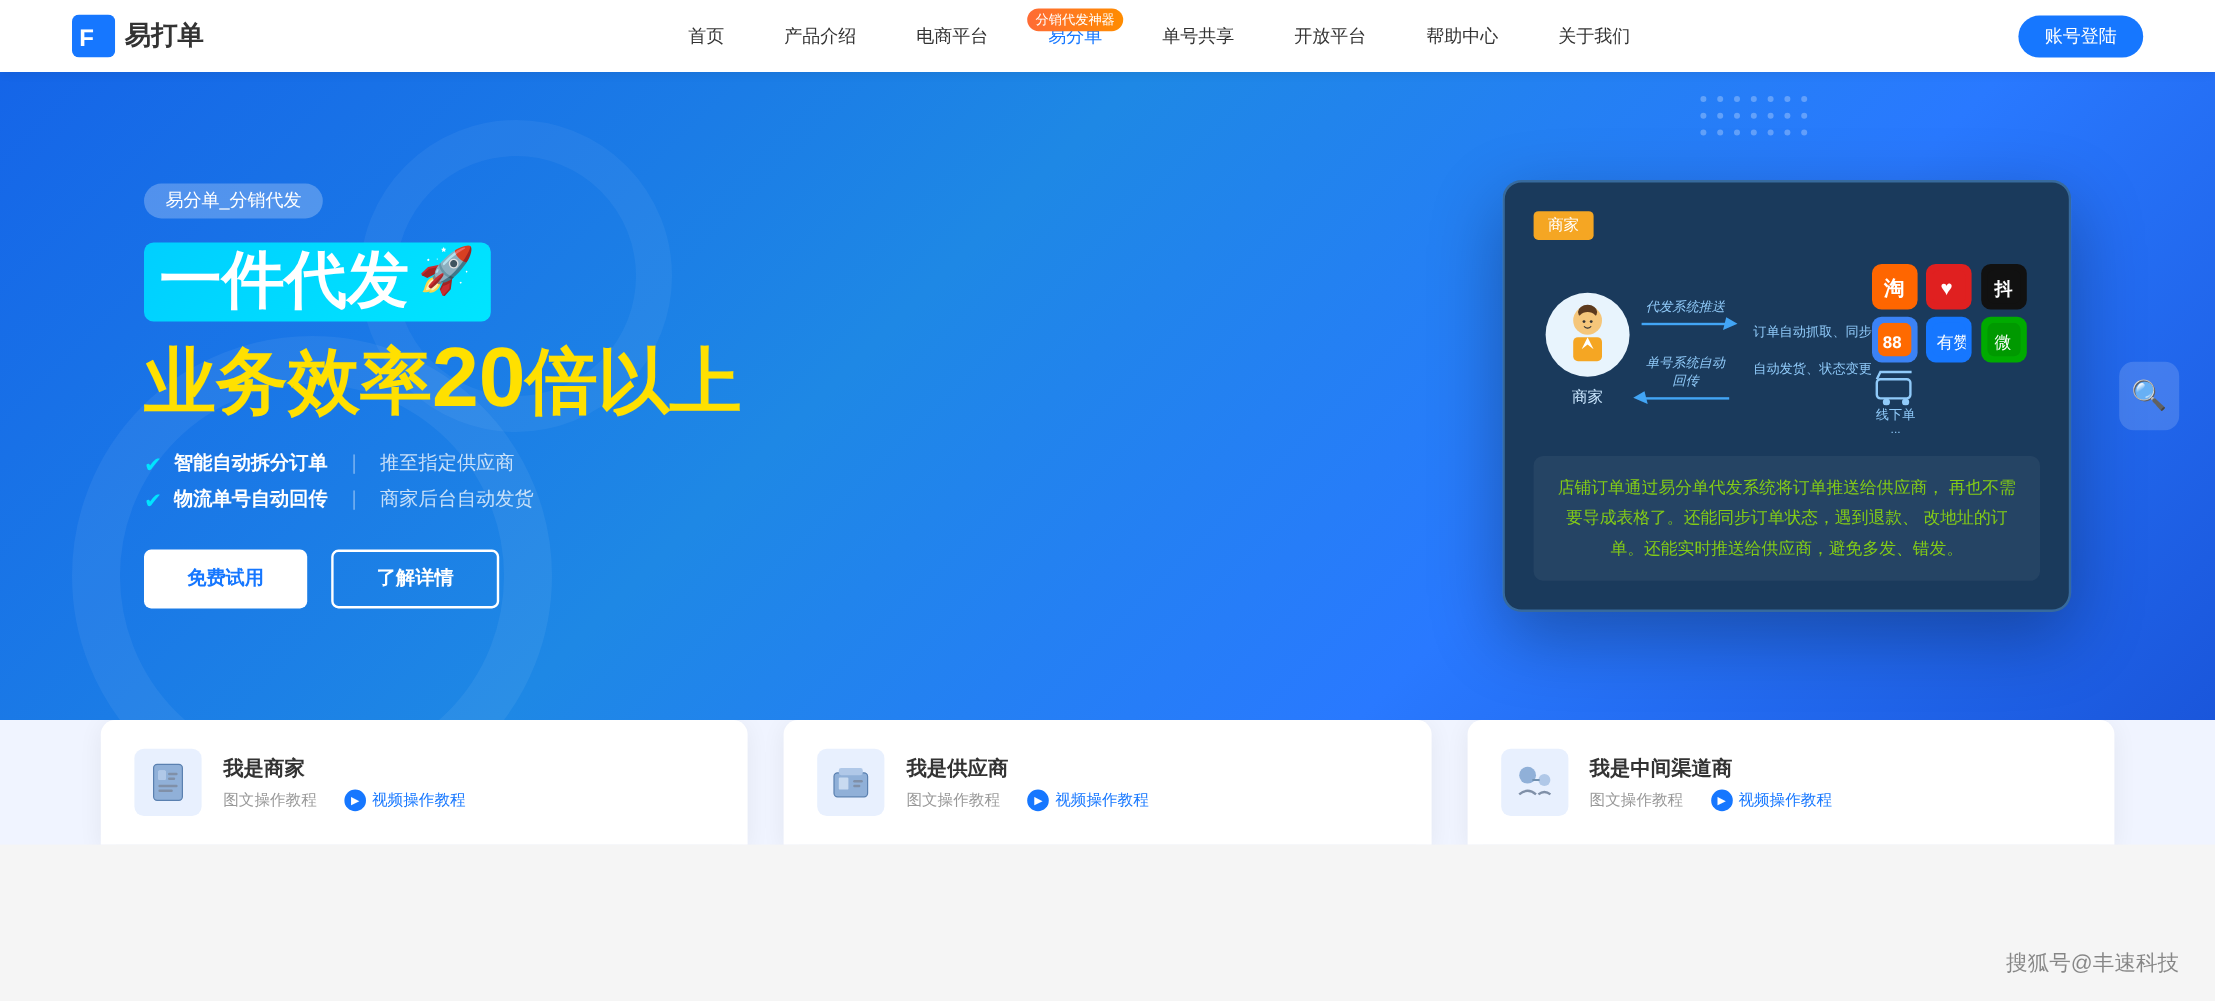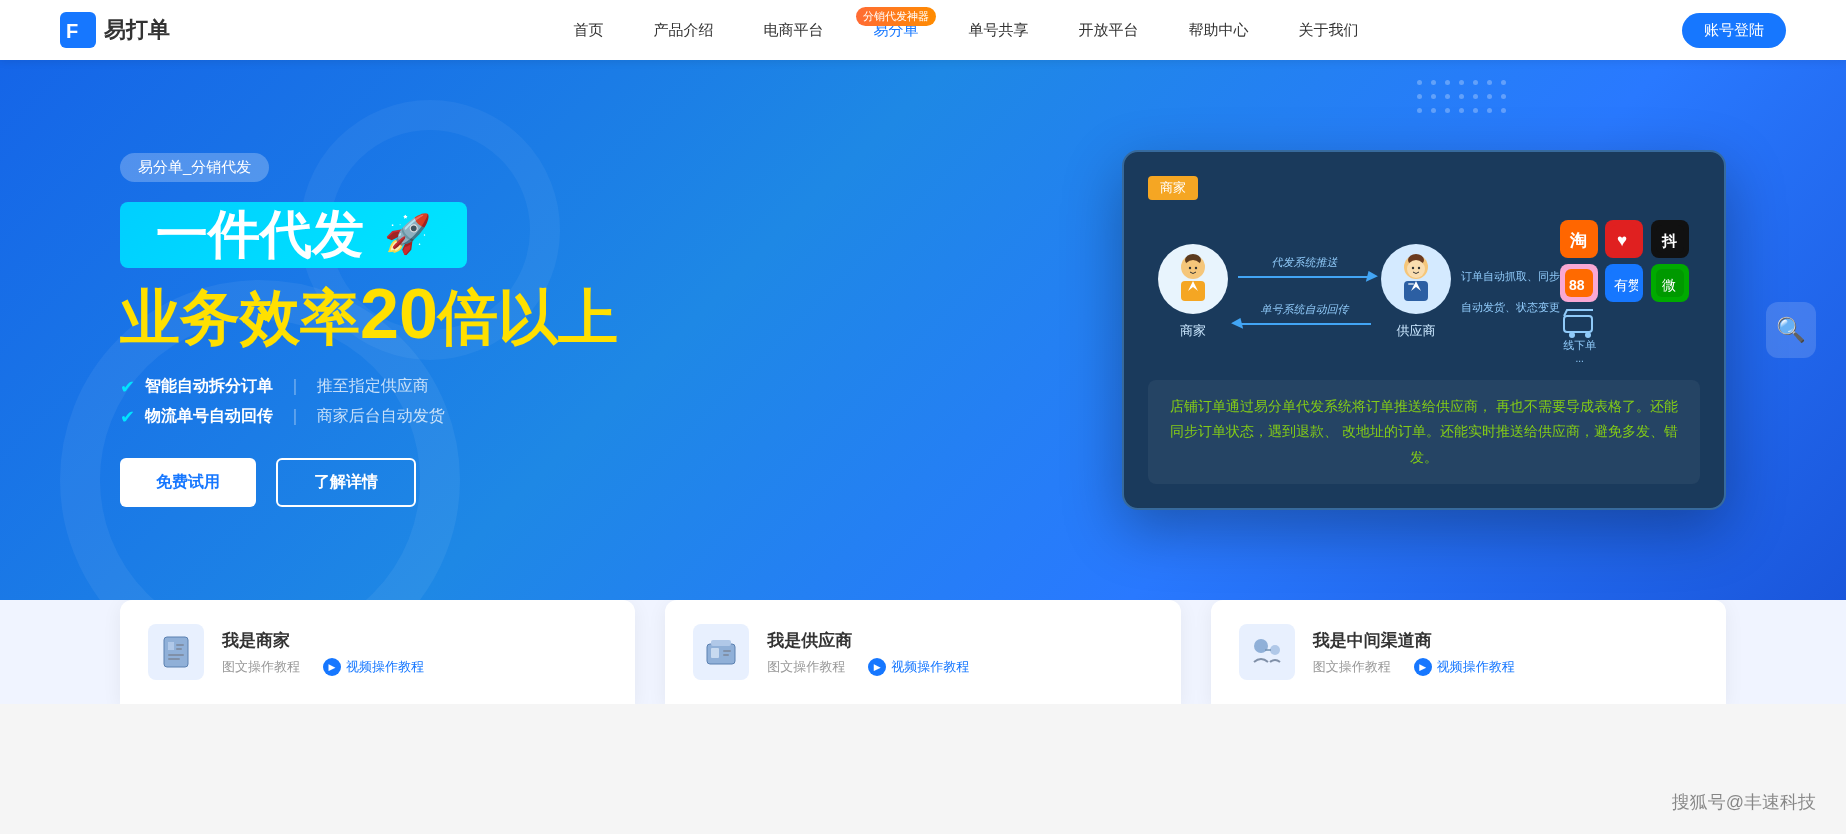--- a/index.html
+++ b/index.html
@@ -120,27 +120,26 @@
       font-weight: 900;
       color: #fff;
       line-height: 1.1;
       display: flex;
       align-items: center;
       gap: 16px;
     }
     .hero-highlight {
       background: linear-gradient(135deg, #00cfff, #00e5ff);
       color: #fff;
-      padding: 4px 36px;
+      padding: 4px 13px;
       border-radius: 8px;
       font-size: 52px;
       font-weight: 900;
       display: inline-flex;
-      align-items: center;
-      gap: 20px;
+      gap: 8px;
     }
     .rocket-icon {
       font-size: 38px;
     }
     .hero-title-line2 {
       font-size: 58px;
       font-weight: 900;
       color: #fff;
       line-height: 1.2;
       margin-top: 4px;
@@ -196,21 +195,21 @@
       border: 2px solid #fff;
       padding: 12px 36px;
       border-radius: 6px;
       font-size: 16px;
       font-weight: 600;
       cursor: pointer;
     }
 
     
     .hero-right {
-      width: 604px;
+      width: 474px;
       z-index: 2;
       margin-left: 60px;
     }
     .diagram-card {
       background: #1a3a5c;
       border-radius: 16px;
       border: 2px solid rgba(100,180,255,0.4);
       padding: 24px;
       box-shadow: 0 20px 60px rgba(0,0,0,0.3);
     }
@@ -336,21 +335,21 @@
       gap: 4px;
     }
     .side-btn-icon {
       font-size: 24px;
       color: #fff;
     }
 
     
     .bottom-section {
       background: #f0f4ff;
-      padding: 0 120px;
+      padding: 0 84px;
       display: flex;
       gap: 30px;
       align-items: stretch;
       padding-top: 0;
     }
     .role-card {
       background: #fff;
       border-radius: 12px 12px 0 0;
       padding: 24px 28px;
       flex: 1;
@@ -574,36 +573,20 @@
             <span class="arrow-label">代发系统推送</span>
             <div class="arrow-line"></div>
           </div>
           <div style="height:12px;"></div>
           <div class="arrow-row">
             <span class="arrow-label">单号系统自动回传</span>
             <div class="arrow-line" style="transform:scaleX(-1);"></div>
           </div>
         </div>
 
-        <div class="diagram-person">
-          <div class="person-avatar supplier">
-            <svg width="60" height="60" viewBox="0 0 60 60">
-              <circle cx="30" cy="18" r="12" fill="#f5c67a"></circle>
-              <ellipse cx="30" cy="11" rx="8" ry="6" fill="#6b3a1f"></ellipse>
-              <circle cx="30" cy="20" r="9" fill="#f9ddb0"></circle>
-              <circle cx="27" cy="19" r="1.2" fill="#333"></circle>
-              <circle cx="33" cy="19" r="1.2" fill="#333"></circle>
-              <path d="M27 23 Q30 26 33 23" stroke="#333" stroke-width="1" fill="none"></path>
-              <rect x="18" y="32" width="24" height="20" rx="4" fill="#2c5fa3"></rect>
-              <polygon points="30,32 25,42 30,38 35,42" fill="#fff"></polygon>
-              <rect x="22" y="34" width="6" height="2" rx="1" fill="#fff" opacity="0.6"></rect>
-            </svg>
-          </div>
-          <span class="person-name">供应商</span>
-        </div>
 
         <div style="display:flex;flex-direction:column;gap:6px;padding-left:10px;">
           <div style="color:#90caf9;font-size:11px;text-align:right;">订单自动抓取、同步</div>
           <div style="color:#90caf9;font-size:11px;text-align:right;margin-top:10px;">自动发货、状态变更</div>
         </div>
 
         <div class="diagram-right-icons">
 
           <div class="app-icon taobao">
             <svg width="28" height="28" viewBox="0 0 28 28">
@@ -619,21 +602,21 @@
             </svg>
           </div>
 
           <div class="app-icon douyin">
             <svg width="28" height="28" viewBox="0 0 28 28">
               <rect width="28" height="28" rx="6" fill="#111"></rect>
               <text x="6" y="21" fill="white" font-size="15" font-weight="bold">抖</text>
             </svg>
           </div>
 
-          <div class="app-icon" style="background:#f9a8d4;border-radius:8px;">
+          <div class="app-icon" style="background:#3b82f6;border-radius:8px;">
             <svg width="28" height="28" viewBox="0 0 28 28">
               <rect width="28" height="28" rx="6" fill="#ff6a00"></rect>
               <text x="4" y="21" fill="white" font-size="14" font-weight="bold">88</text>
             </svg>
           </div>
 
           <div class="app-icon" style="background:#1677ff;border-radius:8px;">
             <svg width="28" height="28" viewBox="0 0 28 28">
               <rect width="28" height="28" rx="6" fill="#1677ff"></rect>
               <text x="4" y="21" fill="white" font-size="14">有赞</text>

